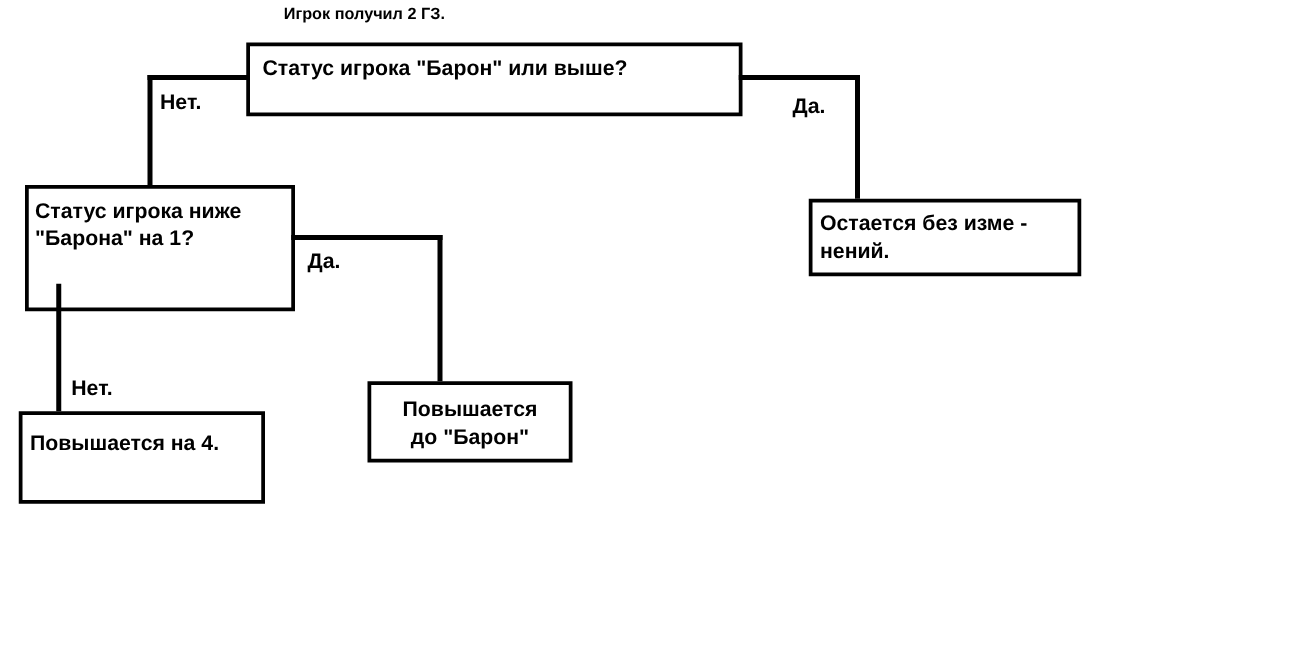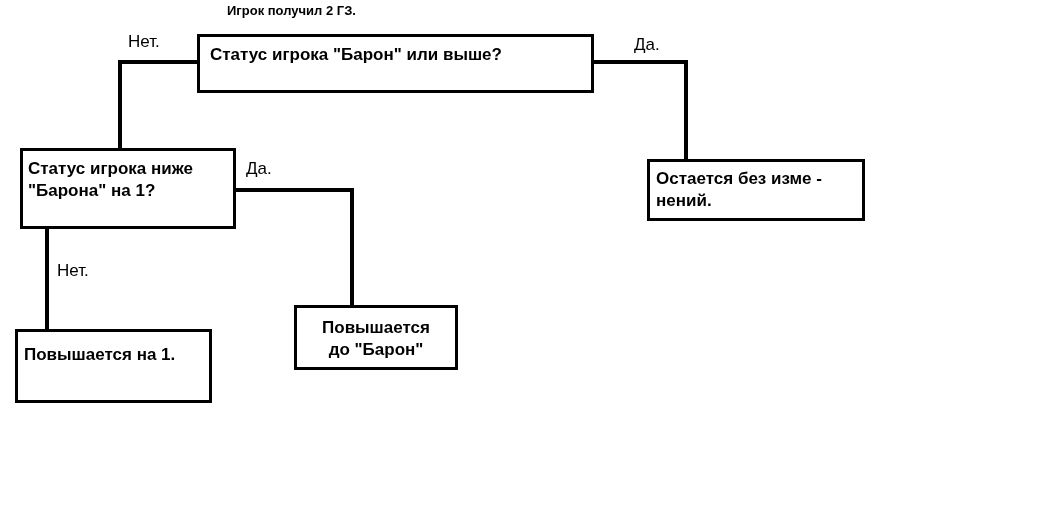--- a/index.html
+++ b/index.html
@@ -32,40 +32,41 @@
     position: absolute;
     border: 3px solid var(--line);
     background: var(--bg);
     font-size: 17px;
     font-weight: bold;
     line-height: 22px;
     white-space: pre-line;
     text-align: left;
   }
   .node-root        { left: 197px; top: 34px;  width: 397px; height: 59px; padding: 7px 10px; }
-  .node-below       { left: 20px;  top: 148px; width: 216px; height: 81px; padding: 7px 5px; }
+  .node-below       { left: 20px;  top: 148px; width: 216px; height: 101px; padding: 7px 5px; }
   .node-unchanged   { left: 647px; top: 159px; width: 218px; height: 62px; padding: 6px 6px; }
   .node-raise-one   { left: 15px;  top: 329px; width: 197px; height: 74px; padding: 12px 6px; }
   .node-raise-baron { left: 294px; top: 305px; width: 164px; height: 65px; padding: 9px 6px; text-align: center; }
   .edge {
     position: absolute;
     background: var(--line);
   }
   .edge-root-no-h    { left: 118px; top: 60px;  width: 82px;  height: 4px; }
   .edge-root-no-v    { left: 118px; top: 60px;  width: 4px;   height: 88px; }
   .edge-root-yes-h   { left: 591px; top: 60px;  width: 97px;  height: 4px; }
   .edge-root-yes-v   { left: 684px; top: 60px;  width: 4px;   height: 99px; }
   .edge-below-yes-h  { left: 233px; top: 188px; width: 121px; height: 4px; }
   .edge-below-yes-v  { left: 350px; top: 188px; width: 4px;   height: 117px; }
   .edge-below-no-v   { left: 45px;  top: 227px; width: 4px;   height: 102px; }
   .edge-label {
     position: absolute;
     font-size: 17px;
-    font-weight: normal;
+    font-weight: bold;
     white-space: nowrap;
+    margin-top: 40px;
   }
   .label-root-no   { left: 128px; top: 32px; }
   .label-root-yes  { left: 634px; top: 35px; }
   .label-below-yes { left: 246px; top: 159px; }
   .label-below-no  { left: 57px;  top: 261px; }
 </style>
 </head>
 <body>
 
 <div class="stage">
@@ -73,21 +74,21 @@
   <div class="flow-title">Игрок получил 2 ГЗ.</div>
 
   <div class="node node-root">Статус игрока "Барон" или выше?</div>
 
   <div class="node node-below">Статус игрока ниже
 "Барона" на 1?</div>
 
   <div class="node node-unchanged">Остается без изме -
 нений.</div>
 
-  <div class="node node-raise-one">Повышается на 1.</div>
+  <div class="node node-raise-one">Повышается на 4.</div>
 
   <div class="node node-raise-baron">Повышается
 до "Барон"</div>
 
   <div class="edge edge-root-no-h"></div>
   <div class="edge edge-root-no-v"></div>
   <div class="edge edge-root-yes-h"></div>
   <div class="edge edge-root-yes-v"></div>
   <div class="edge edge-below-yes-h"></div>
   <div class="edge edge-below-yes-v"></div>

